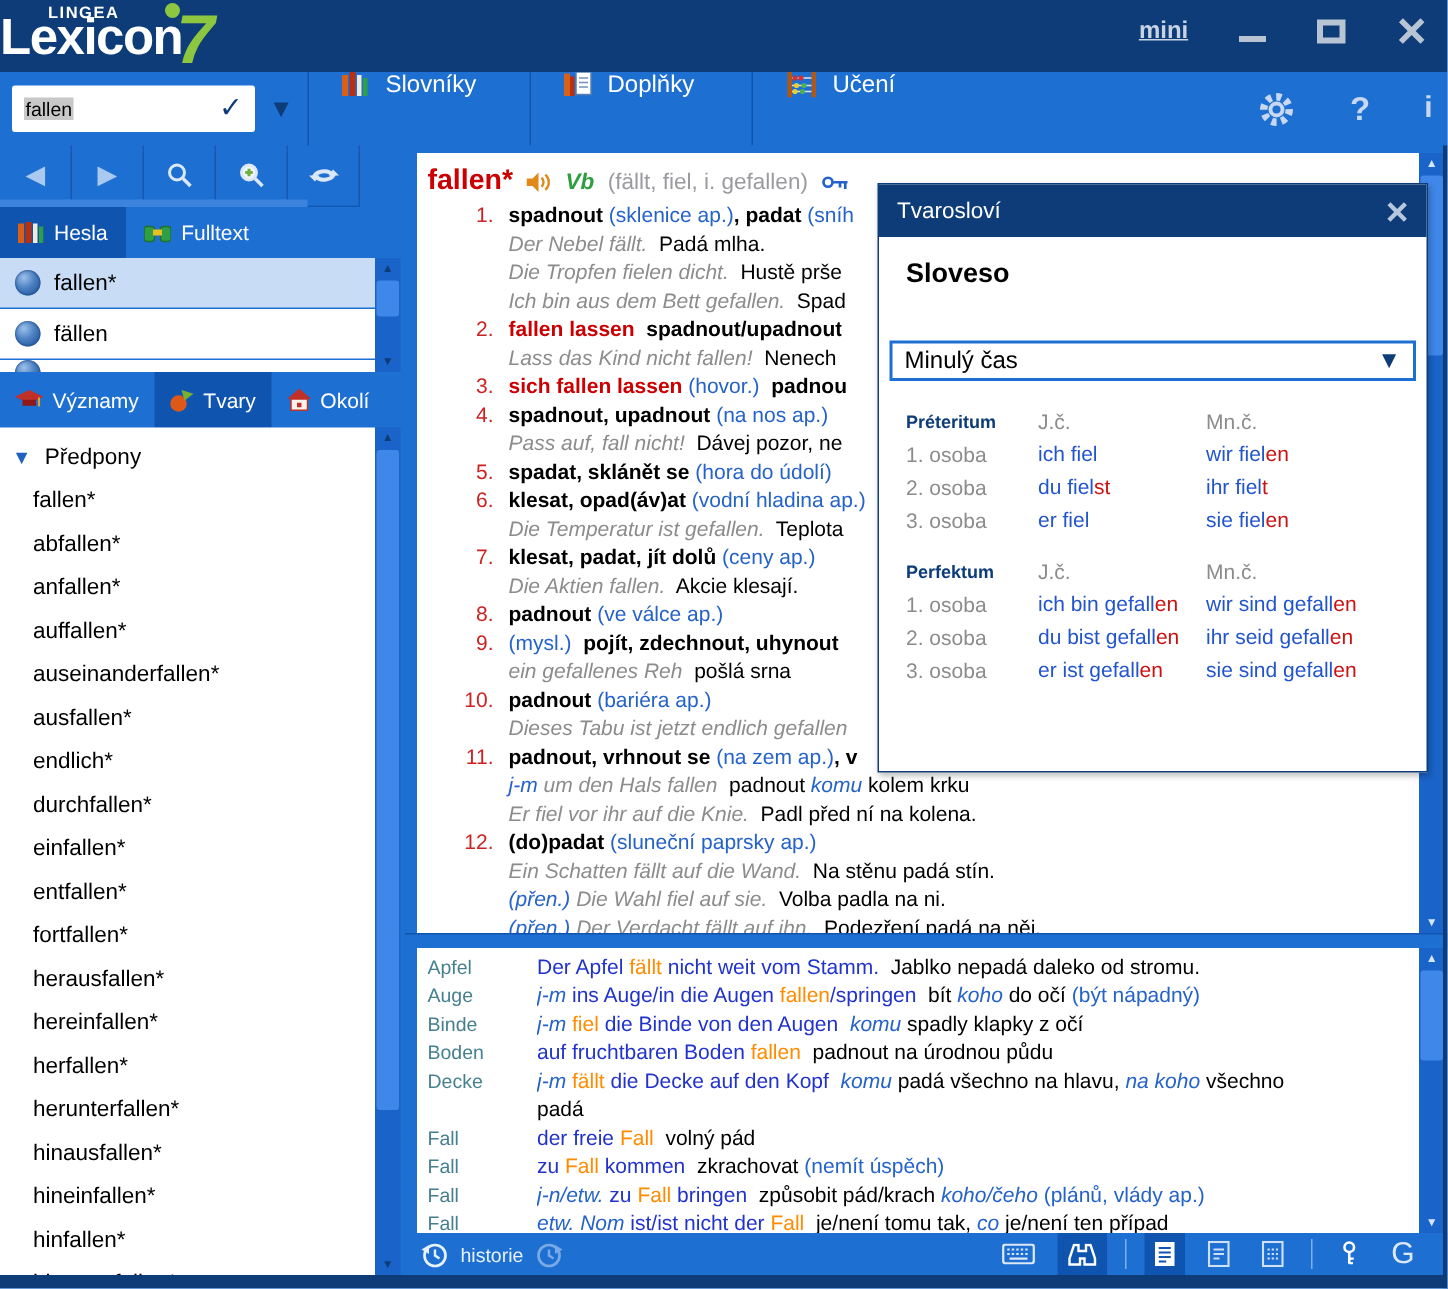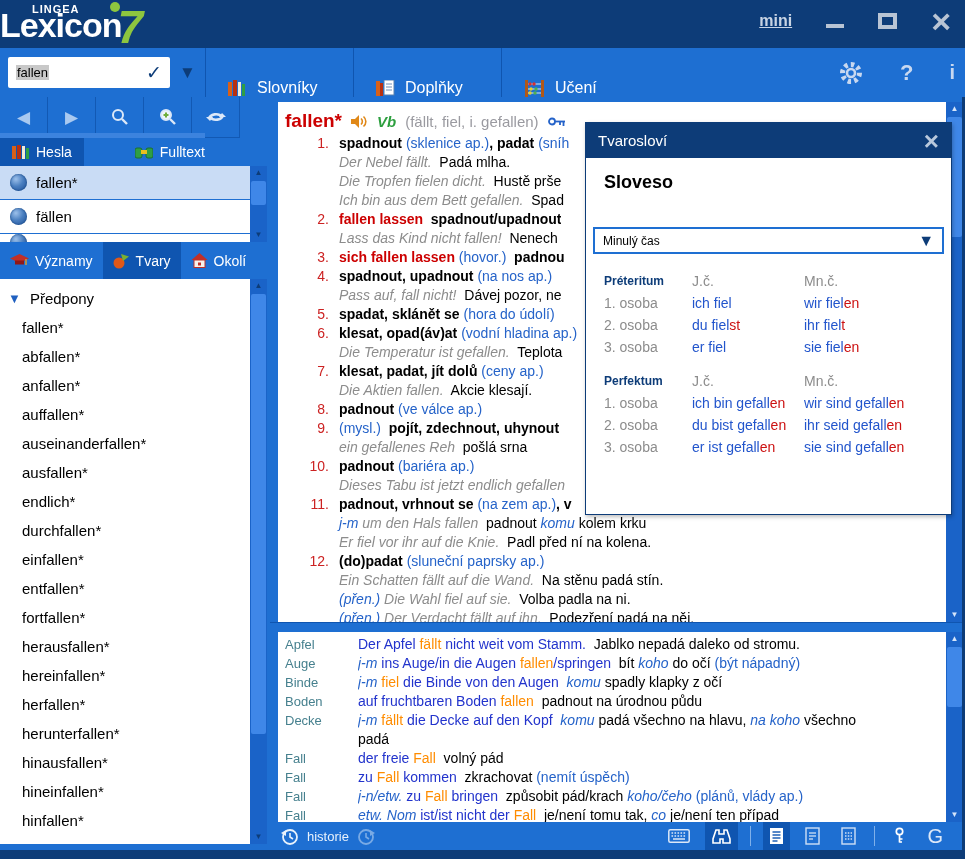--- a/index.html
+++ b/index.html
@@ -19,38 +19,38 @@
   .wc-max { width:19px; height:16px; border:4px solid #b8c4d4; }
   .wc-close { color:#b8c4d4; font-size:34px; font-weight:bold; line-height:26px; }
 
   
   .menubar { position:absolute; left:0; top:48px; width:965px; height:49px; background:#1e6fd2; display:flex; align-items:center; }
   .search-wrap { display:flex; align-items:center; padding-left:8px; width:205px; }
   .search-box { width:162px; height:31px; background:#fff; border-radius:2px; display:flex; align-items:center; justify-content:space-between; padding:0 8px; }
   .search-text { font-size:13px; color:#000; background:#c8c8c8; padding:0 1px; }
   .search-check { color:#0d3c78; font-size:19px; font-weight:bold; }
   .search-drop { color:#0d3c78; font-size:17px; margin-left:9px; }
-  .menu-tab { height:49px; display:flex; align-items:flex-end; gap:10px; padding:0 28px 0 22px; border-left:1px solid #0f55b0; color:#fff; font-size:16px; width:148px; }
+  .menu-tab { height:49px; display:flex; align-items:flex-start; gap:10px; padding:0 28px 0 22px; border-left:1px solid #0f55b0; color:#fff; font-size:16px; width:148px; }
   .menu-tab:last-of-type{ width:160px; }
   .menu-right { position:absolute; right:10px; top:0; height:49px; display:flex; align-items:center; gap:36px; color:#c8d8f0; }
   .q-icon { font-size:22px; font-weight:bold; color:#c8d8f0; }
   .i-icon { font-size:20px; font-weight:bold; color:#c8d8f0; }
 
   
   .content { position:absolute; left:0; top:97px; width:965px; height:753px; }
   .bottom-strip { position:absolute; left:0; top:850px; width:965px; height:9px; background:#0d3c78; }
   .right-edge { position:absolute; right:0; top:97px; width:3px; height:762px; background:#0d3c78; z-index:40; }
 
   
   .sidebar { position:absolute; left:0; top:0; width:270px; height:753px; background:#1e6fd2; }
   .side-toolbar { position:relative; height:41px; display:flex; }
   .tb-btn { width:48px; height:41px; display:flex; align-items:center; justify-content:center; border-right:1px solid #1259b4; border-bottom:1px solid #1259b4; }
   .tb-arrow { color:#a9c9f0; font-size:17px; }
   .toolbar-underline { position:absolute; left:0; top:36px; width:205px; height:5px; background:#3c83de; }
-  .side-tabs { height:28px; display:flex;gap:39px; }
+  .side-tabs { height:34px; display:flex; }
   .side-tab { display:flex; align-items:center; gap:7px; color:#fff; font-size:14px; padding:0 12px; }
   .side-tab.active { background:#0f55b0; }
   .hw-list { position:relative; height:76px; background:#1e6fd2; }
   .hw-rows { position:absolute; left:0; top:0; width:250px; height:76px; overflow:hidden; }
   .hw-row { height:33px; background:#fff; margin-bottom:1px; display:flex; align-items:center; gap:9px; padding-left:10px; font-size:15px; color:#000; }
   .hw-row.selected { background:#c9dcf5; }
   .hw-partial { height:9px; background:#fff; display:flex; padding-left:10px; overflow:hidden; }
   .globe-icon { width:17px; height:17px; border-radius:50%; flex:0 0 17px;
     background:radial-gradient(circle at 35% 30%, #9cc0ea 0%, #4a7fc0 45%, #1d4f96 100%);
     box-shadow:inset 0 0 2px #0d3c78; }
@@ -109,21 +109,21 @@
   .faded { opacity:.45; }
 
   
   .overlay { position:absolute; left:585px; top:25px; width:367px; height:393px; background:#ffffff; z-index:30;
     border:1px solid #0d3c78; box-shadow:1px 2px 4px rgba(0,0,0,.25); }
   .ov-title { height:35px; background:#0d3c78; display:flex; align-items:center; justify-content:space-between; padding:0 12px; }
   .ov-title-text { color:#fff; font-size:15px; }
   .ov-close { color:#b8c8dc; font-size:26px; font-weight:bold; line-height:20px; }
   .ov-heading { margin:14px 0 0 18px; font-size:18px; font-weight:bold; color:#000; }
   .ov-dropdown { margin:34px 7px 0 7px; height:27px; border:2px solid #1e6fd2; display:flex; align-items:center; justify-content:space-between; padding:0 8px; }
-  .ov-dd-text { font-size:12px; color:#000; }
+  .ov-dd-text { font-size:16px; color:#000; }
   .ov-dd-tri { color:#0d3c78; font-size:16px; }
   .morph { margin-top:16px; }
   .mt-row { display:grid; grid-template-columns:88px 112px auto; padding-left:18px; height:22px; align-items:center; }
   .mt-row.head { margin-top:0; }
   .mt-row.head2 { margin-top:12px; }
   .mt-name { font-weight:bold; color:#0d3c78; font-size:12px; }
   .mt-col, .mt-person { color:#8c8c8c; font-size:14px; }
   .form-base { color:#2255cc; font-size:14px; }
   .form-end { color:#cc1111; font-size:14px; }
 

